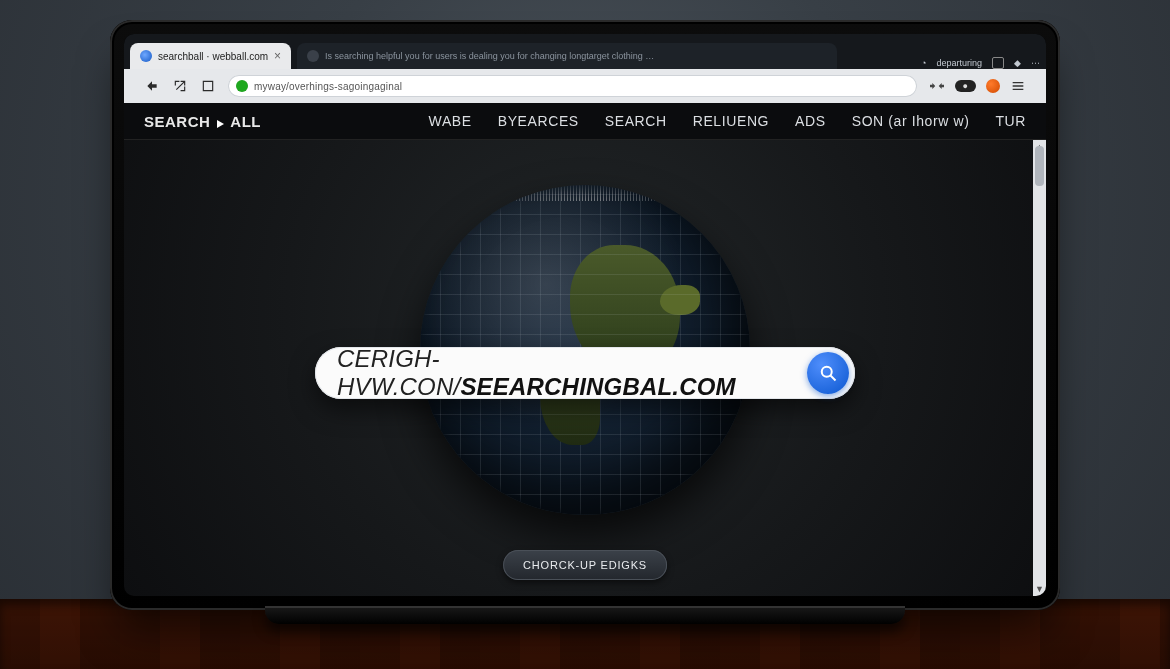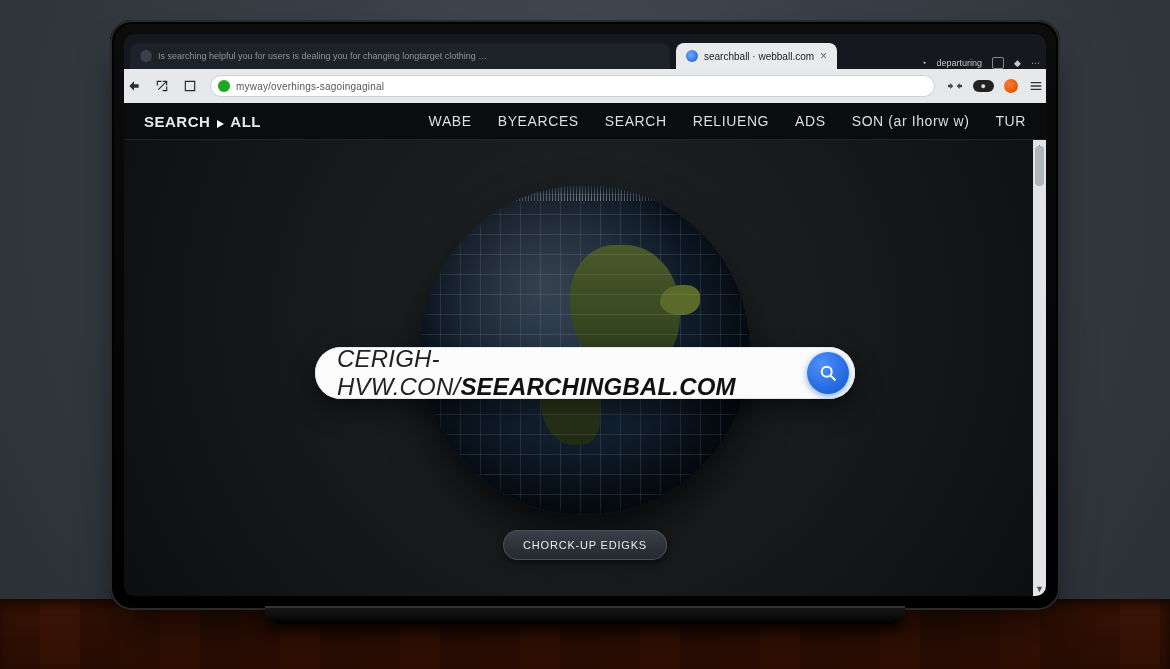--- a/index.html
+++ b/index.html
@@ -47,21 +47,21 @@
   .tab.active{background:#e9eaec;color:#222;}
   .tab .fav{width:12px;height:12px;border-radius:50%;display:inline-block;}
   .tab.active .fav{background:radial-gradient(circle at 40% 40%,#6fa8ff,#1558c4);}
   .tab .x{margin-left:auto;font-size:12px;color:#666;}
   .tab.dim{background:#1d2228;color:#8b949e;flex:1;max-width:520px;font-size:9px;}
   .tab.dim .fav{background:#3a4049;}
   .tabstrip .tbicons{margin-left:auto;display:flex;gap:10px;align-items:center;color:#c2c8d0;font-size:9px;}
   .tbicons .dot{width:10px;height:10px;border:1px solid #888;border-radius:2px;}
   .addrbar{
     height:34px;background:#e6e8eb;display:flex;align-items:center;gap:12px;
-    padding:0 2px;font-size:11px;color:#333;
+    padding:0 20px;font-size:11px;color:#333;
   }
   .nav-ico{width:16px;height:16px;display:flex;align-items:center;justify-content:center;}
   .nav-ico svg{width:14px;height:14px;fill:#2b2b2b;}
   .urlbox{
     flex:1;height:22px;border-radius:12px;background:#fff;display:flex;align-items:center;
     gap:6px;padding:0 8px;color:#555;box-shadow:inset 0 0 0 1px #cfd3d8;
     font-size:10px;letter-spacing:.2px;
   }
   .secure{width:12px;height:12px;border-radius:50%;background:radial-gradient(circle,#1fa81f 0 60%,#0d7a0d 100%);}
   .addrbar .ricons{display:flex;gap:10px;align-items:center;}
@@ -124,21 +124,21 @@
   }
   .searchwrap .qtext .light{font-weight:500;color:#222;}
   .searchbtn{
     width:42px;height:42px;border-radius:50%;
     background:radial-gradient(circle at 35% 30%, #4f8efc, #0b57d0);
     display:flex;align-items:center;justify-content:center;cursor:pointer;
     box-shadow:0 2px 6px rgba(11,87,208,.5);
   }
   .searchbtn svg{width:20px;height:20px;fill:none;stroke:#fff;stroke-width:2.4;}
   .pillrow{
-    position:absolute;left:50%;bottom:36px;transform:translateX(-50%);
+    position:absolute;left:50%;bottom:16px;transform:translateX(-50%);
     display:flex;gap:20px;
   }
   .pill{
     height:30px;padding:0 20px;display:flex;align-items:center;justify-content:center;
     border-radius:16px;
     background:linear-gradient(#3b4149,#23272d);
     color:#e9ebee;font-size:11px;letter-spacing:.8px;
     box-shadow:inset 0 0 0 1px #4a5058, 0 3px 6px rgba(0,0,0,.5);
     cursor:pointer;
   }
@@ -151,28 +151,28 @@
 </head>
 <body>
 
 <div class="desk"></div>
 
 <div class="laptop">
   <div class="hinge"></div>
   <div class="screen">
 
     <div class="tabstrip">
-      <div class="tab dim">
-        <span class="fav"></span>
-        <span>Is searching helpful you for users is dealing you for changing longtarget clothing …</span>
-      </div>
       <div class="tab active">
         <span class="fav"></span>
         <span>searchball · webball.com</span>
         <span class="x">×</span>
+      </div>
+      <div class="tab dim">
+        <span class="fav"></span>
+        <span>Is searching helpful you for users is dealing you for changing longtarget clothing …</span>
       </div>
       <div class="tbicons">
         <span>◔</span>
         <span>departuring</span>
         <span class="dot"></span>
         <span>◆</span>
         <span>⋯</span>
       </div>
     </div>
 

